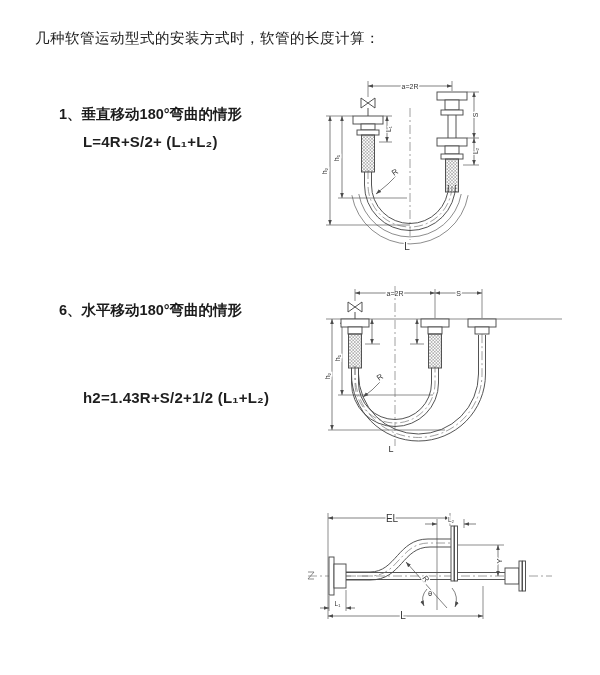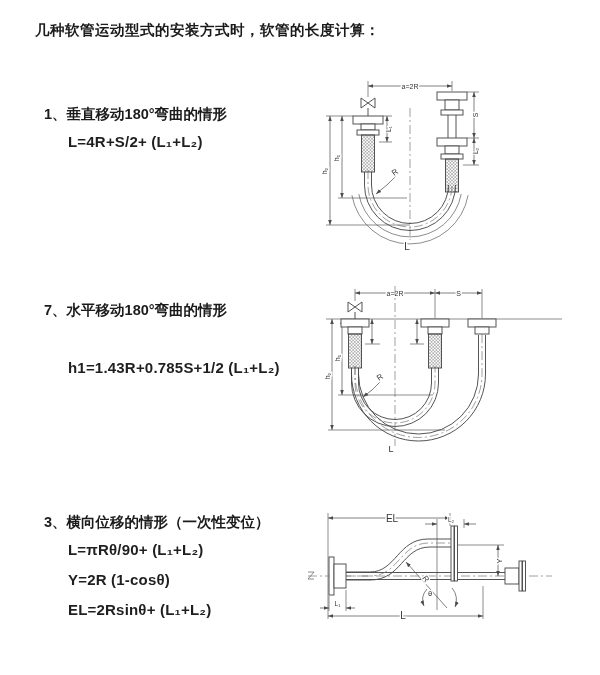--- a/index.html
+++ b/index.html
@@ -2,25 +2,25 @@
 <html><head>
 <meta charset="utf-8">
 <style>
   html,body { margin:0; padding:0; background:#ffffff; }
   .page {
     position:relative; width:600px; height:675px; overflow:hidden;
     background:#ffffff; color:#222;
     font-family:"Liberation Sans","DejaVu Sans",sans-serif;
   }
   .title {
-    position:absolute; left:35px; top:21px;
-    font-size:14.5px; font-weight:bold; letter-spacing:0.5px; color:#1b1b1b;
+    position:absolute; left:35px; top:29px;
+    font-size:14.5px; font-weight:normal; letter-spacing:0.5px; color:#1b1b1b;
     white-space:nowrap;
   }
-  .section { position:absolute; left:44px; width:270px; }
+  .section { position:absolute; left:59px; width:270px; }
   .heading { position:absolute; left:0; top:0; font-size:14.5px; font-weight:bold; color:#1b1b1b; white-space:nowrap; }
   .fline { position:absolute; left:24px; font-size:15px; color:#1f1f1f; white-space:nowrap; letter-spacing:0.2px;font-weight:bold; }
   .f0 { top:28px; } .f1 { top:58px; } .f2 { top:88px; }
   .diag { position:absolute; }
   
   .main { stroke:#4b4b4b; stroke-width:0.95; fill:none; }
   .thin { stroke:#5c5c5c; stroke-width:0.7; fill:none; }
   .dim  { stroke:#4b4b4b; stroke-width:0.7; fill:none; }
   .cl   { stroke:#6d6d6d; stroke-width:0.65; fill:none; stroke-dasharray:9 3 2 3; }
   .fit  { fill:#ffffff; stroke:#4b4b4b; stroke-width:0.95; }
@@ -45,30 +45,24 @@
 <div class="page">
 
   <div class="title">几种软管运动型式的安装方式时，软管的长度计算：</div>
 
   <div class="section" style="top:105px;height:110px;">
     <div class="heading">1、垂直移动180°弯曲的情形</div>
     <div class="fline f0">L=4R+S/2+ (L₁+L₂)</div>
   </div>
 
   <div class="section" style="top:301px;height:110px;">
-    <div class="heading">7、水平移动180°弯曲的情形</div>
-    <div class="fline f1">h1=1.43R+0.785S+1/2 (L₁+L₂)</div>
+    <div class="heading">6、水平移动180°弯曲的情形</div>
+    <div class="fline f2">h2=1.43R+S/2+1/2 (L₁+L₂)</div>
   </div>
 
-  <div class="section" style="top:513px;height:110px;">
-    <div class="heading">3、横向位移的情形（一次性变位）</div>
-    <div class="fline f0">L=πRθ/90+ (L₁+L₂)</div>
-    <div class="fline f1">Y=2R (1-cosθ)</div>
-    <div class="fline f2">EL=2Rsinθ+ (L₁+L₂)</div>
-  </div>
 
   <svg class="diag" style="left:300px;top:70px;" width="300" height="190" viewBox="0 0 300 190">
 
     <line class="thin" x1="68" y1="11" x2="68" y2="27"></line>
     <line class="thin" x1="152" y1="11" x2="152" y2="21"></line>
     <line class="dim" x1="68" y1="16" x2="152" y2="16" marker-start="url(#ae)" marker-end="url(#ae)"></line>
     <text class="lbl" font-size="7" text-anchor="middle" x="110" y="18.5">a=2R</text>
 
     <g>
       <path class="main" d="M61,28 L61,38 L75,28 L75,38 Z"></path>

